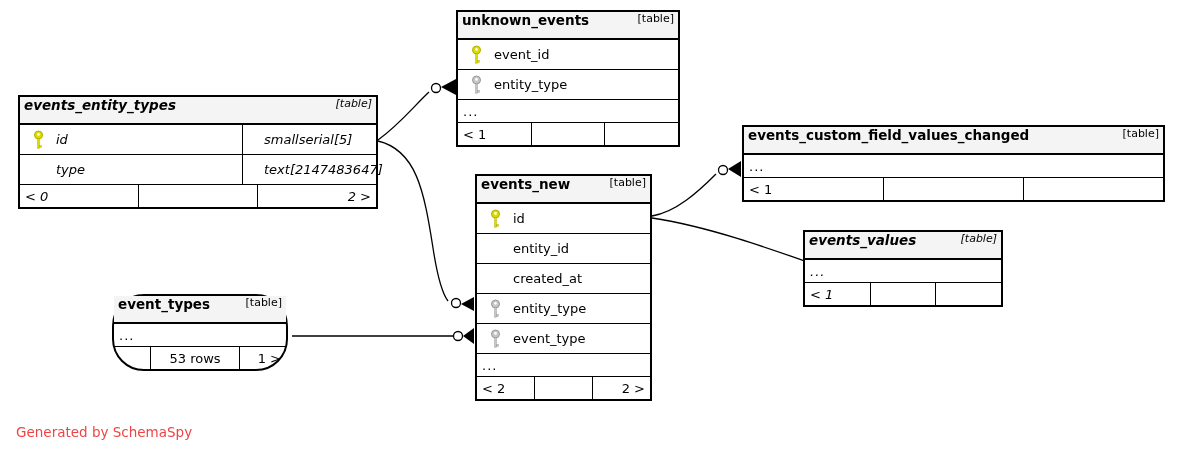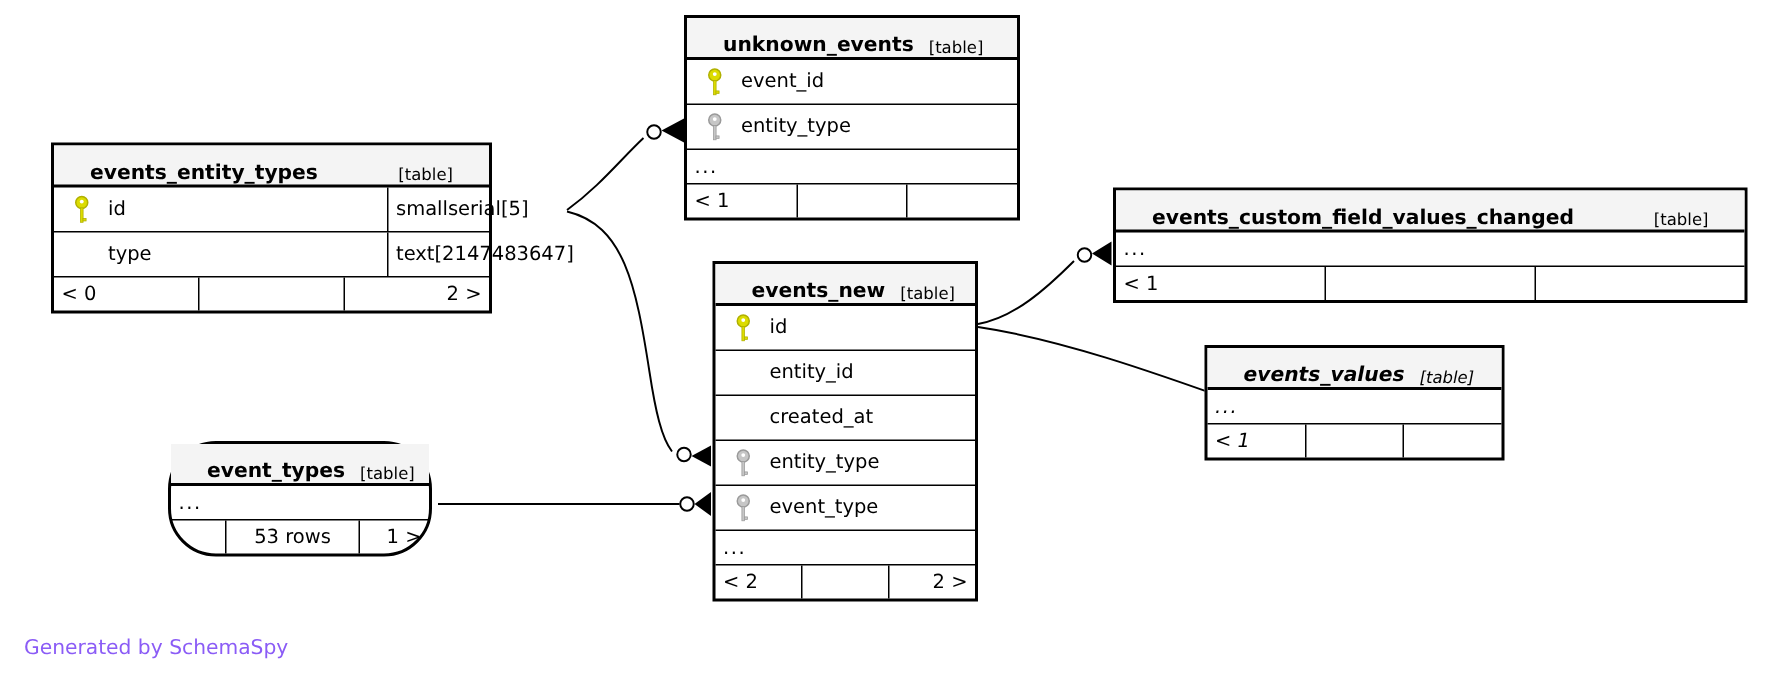--- a/index.html
+++ b/index.html
@@ -24,23 +24,23 @@
   .db-table {
     position: absolute;
     box-sizing: border-box;
     border: 2px solid #000000;
     background: #ffffff;
     cursor: pointer;
   }
   .t-header {
     display: flex;
     justify-content: space-between;
-    align-items: flex-end;
+    align-items: flex-start;
     height: 26px;
-    padding: 0 24px;
+    padding: 0 4px;
     background: #f4f4f4;
     border-bottom: 2px solid #000000;
     box-sizing: content-box;
   }
   .t-name {
     font-weight: bold;
     font-size: 13.5px;
     color: #000000;
     white-space: nowrap;
   }
@@ -73,21 +73,21 @@
     height: 100%;
     white-space: nowrap;
   }
   .has-type .cell-name { flex: 0 0 186px; }
   .cell-type {
     flex: 1 1 auto;
     display: flex;
     align-items: center;
     height: 100%;
     border-left: 1px solid #000000;
-    padding-left: 5px;
+    padding-left: 21px;
     white-space: nowrap;
   }
   .t-ellipsis {
     display: flex;
     align-items: center;
     height: 22px;
     padding-left: 5px;
     border-bottom: 1px solid #000000;
     font-size: 13px;
     letter-spacing: 1px;
@@ -107,21 +107,21 @@
   }
   .fcell:nth-child(2) { justify-content: center; }
   .fcell:last-child { border-right: none; justify-content: flex-end; }
   .db-table[data-id="event_types"] .fcell:nth-child(1) { flex: 0 0 26px; }
   .db-table[data-id="event_types"] .fcell:nth-child(2) { flex: 0 0 78px; }
   #generated-by {
     position: absolute;
     left: 16px;
     top: 424px;
     font-size: 13.5px;
-    color: #8b5cf6;
+    color: #ef4444;
   }
 </style>
 </head>
 <body>
 
 <div id="diagram">
   <svg id="relations" viewBox="0 0 1181 453" xmlns="http://www.w3.org/2000/svg">
       <g>
         <path d="M 378 140 C 400 124, 414 106, 429 92" fill="none" stroke="#000000" stroke-width="1.3"></path>
         <polygon points="441,87 456,79 456,95" fill="#000000"></polygon>
@@ -142,21 +142,21 @@
         <polygon points="728,169 741,161 741,177" fill="#000000"></polygon>
         <circle cx="723" cy="170" r="4.5" fill="#ffffff" stroke="#000000" stroke-width="1.3"></circle>
       </g>
       <g>
         <path d="M 652 218 C 706 226, 766 247, 830 270" fill="none" stroke="#000000" stroke-width="1.3"></path>
         <polygon points="842,272 852,264 852,280" fill="#000000"></polygon>
         <circle cx="837" cy="272" r="4.5" fill="#ffffff" stroke="#000000" stroke-width="1.3"></circle>
       </g>
     </svg>
   <div id="tables-layer">
-      <div class="db-table" data-id="events_entity_types" style="left: 34px; top: 95px; width: 294px;">
+      <div class="db-table" data-id="events_entity_types" style="left: 18px; top: 95px; width: 360px; font-style: italic;">
         <div class="t-header">
           <span class="t-name">events_entity_types</span>
           <span class="t-kind">[table]</span>
         </div>
         <div class="t-row has-type">
           <span class="key-slot">
             <svg width="11" height="20" viewBox="0 0 11 20">
               <circle cx="5.5" cy="5" r="4" fill="#dcdc00" stroke="#b0b000" stroke-width="1"></circle>
               <circle cx="5.5" cy="4.4" r="1.3" fill="#ffffff"></circle>
               <rect x="4.6" y="8.6" width="1.8" height="9.6" fill="#dcdc00" stroke="#b0b000" stroke-width="0.5"></rect>

